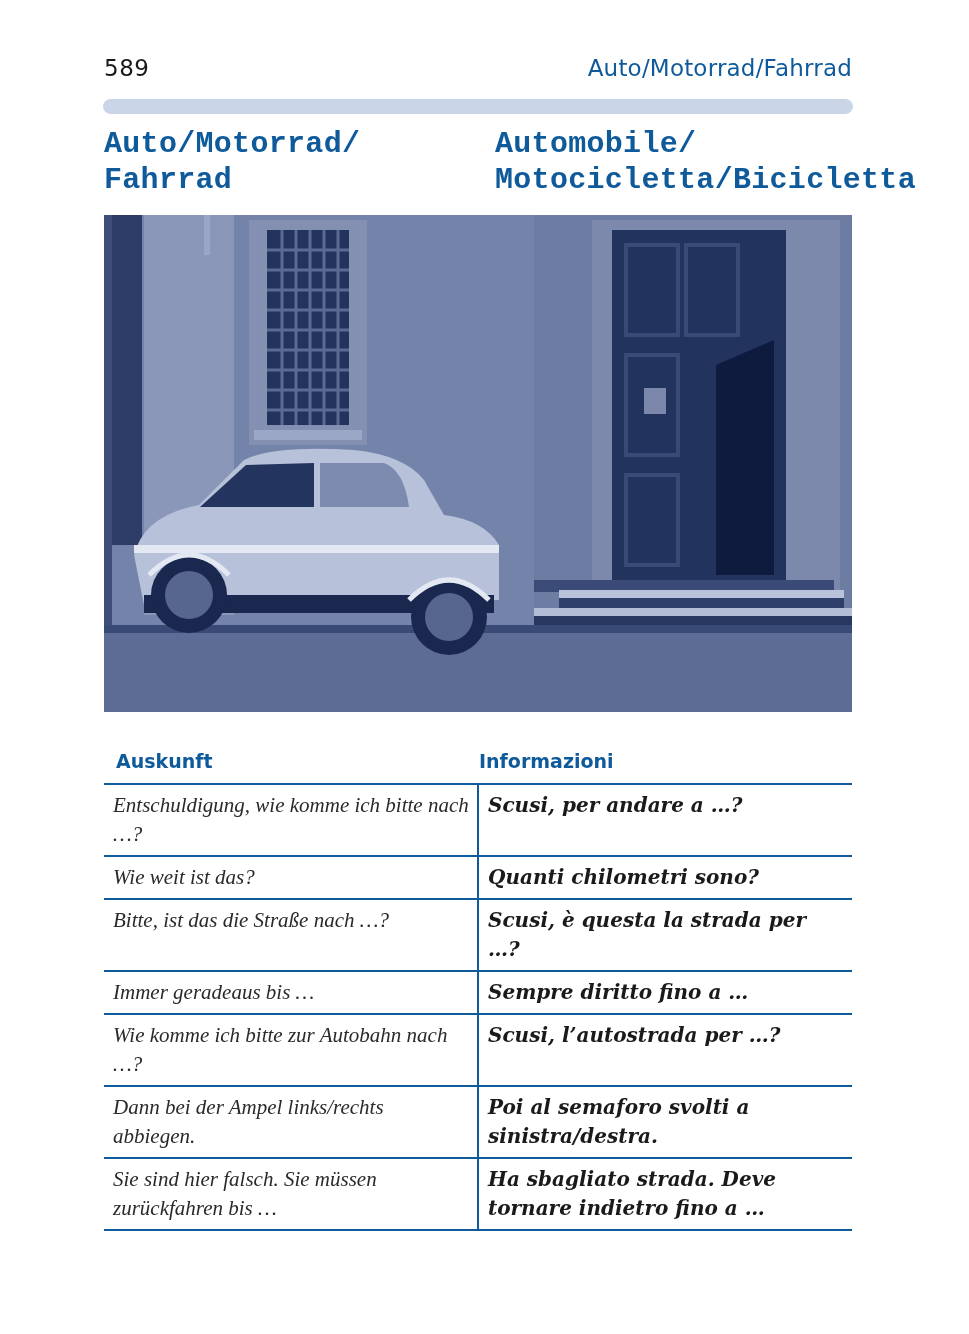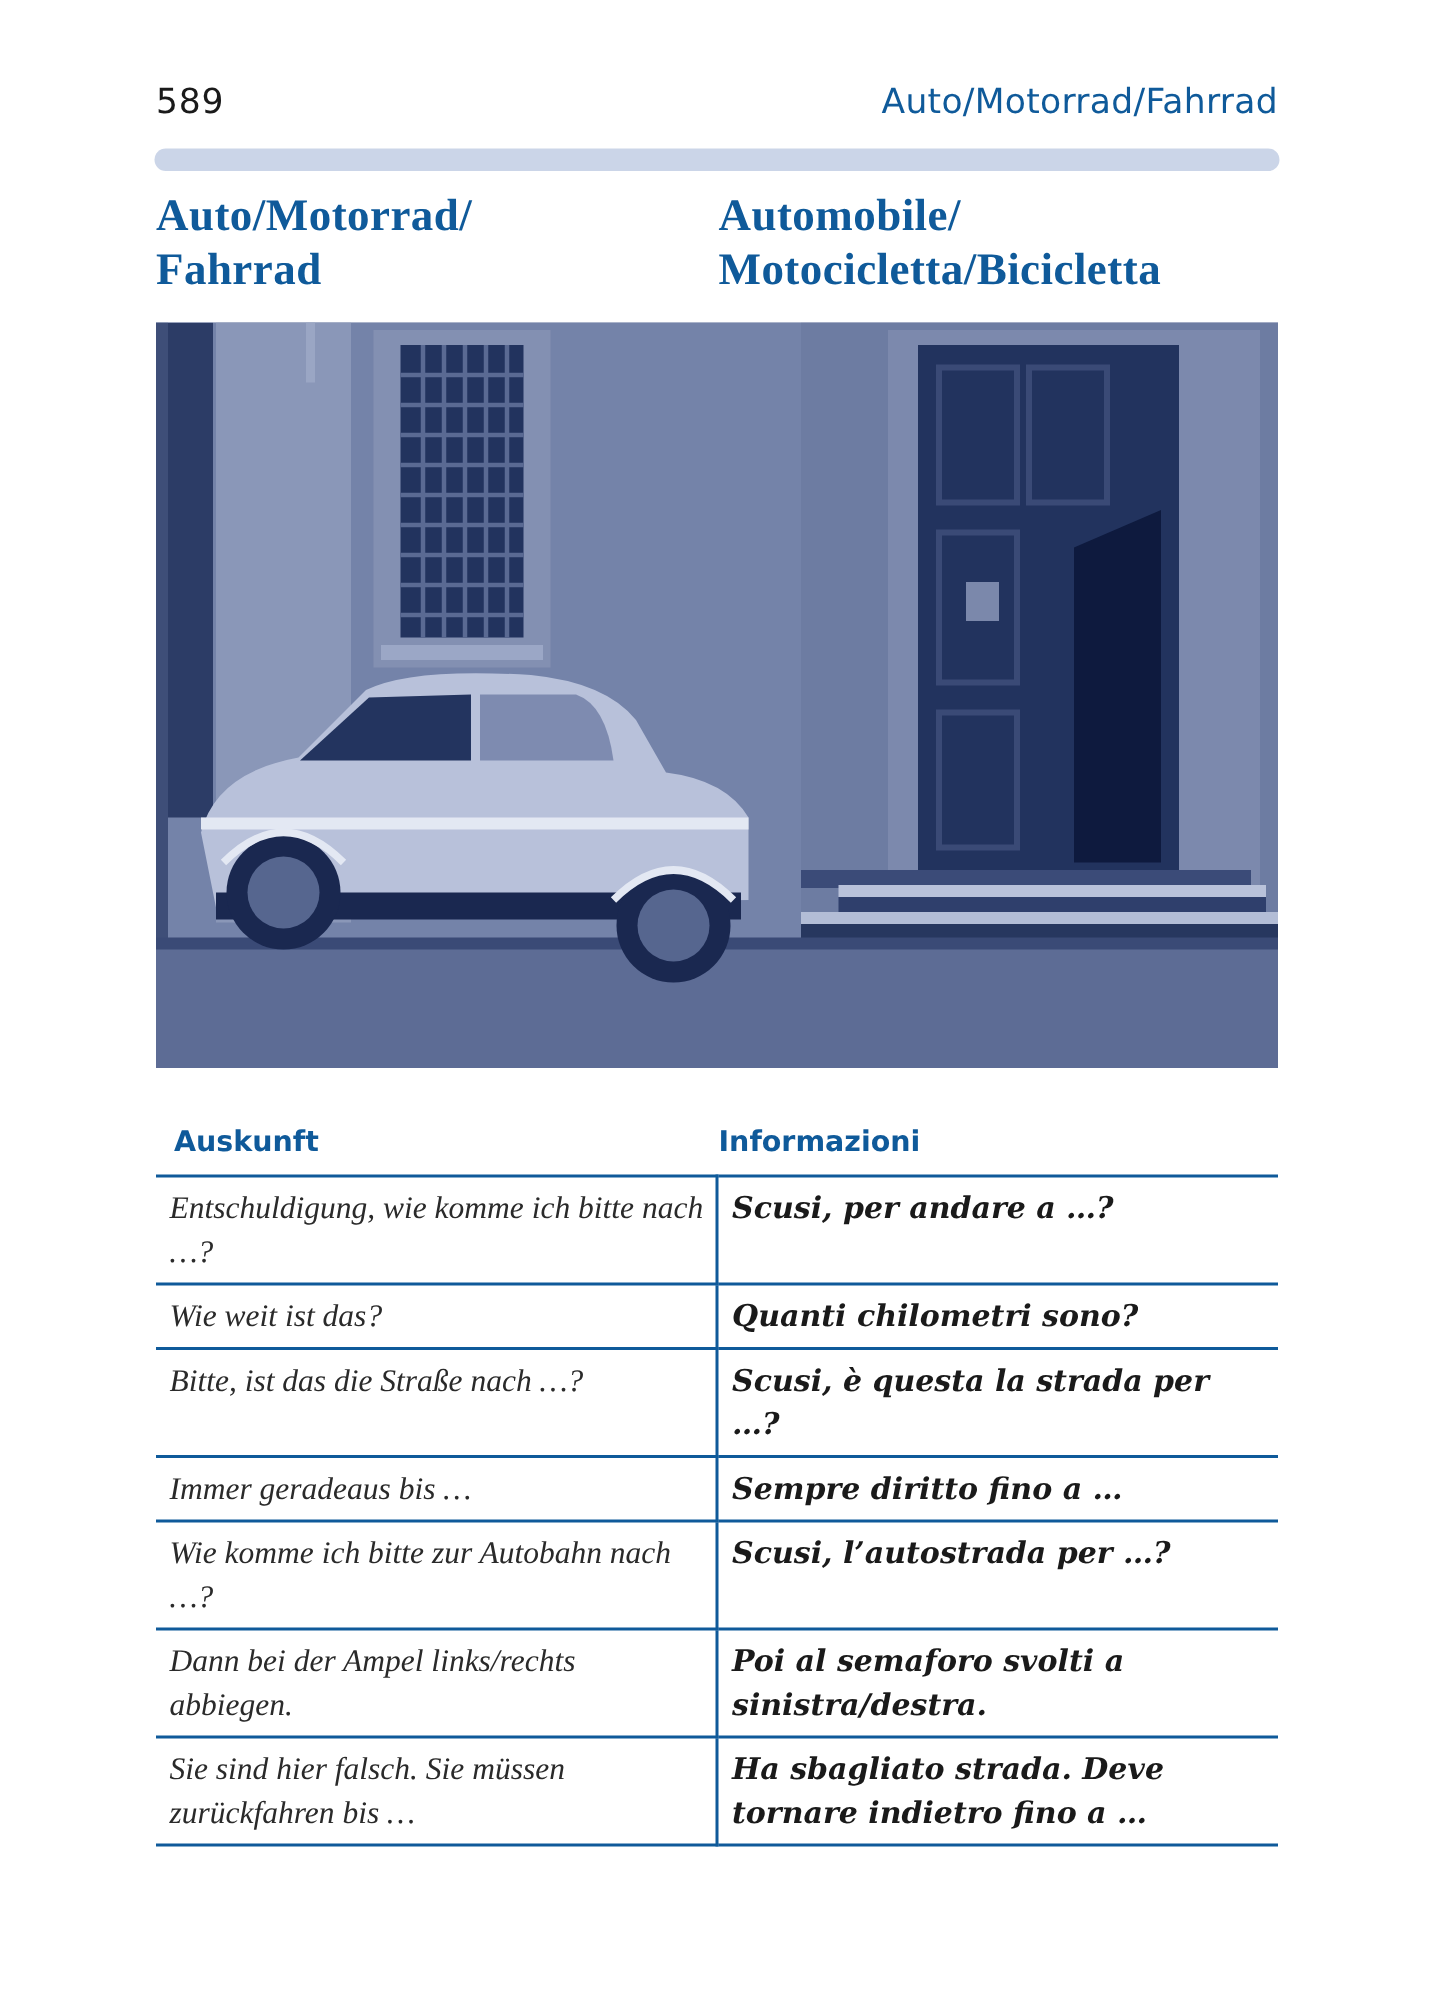--- a/index.html
+++ b/index.html
@@ -14,26 +14,26 @@
       position: absolute; right: 117px; top: 55px;
       font-family: "DejaVu Sans", sans-serif; font-size: 23px; color: #0f5a9a;
       letter-spacing: 0.2px;
     }
     .rule-bar {
       position: absolute; left: 103px; top: 99px; width: 750px; height: 15px;
       background: #cbd5e8; border-radius: 8px;
     }
     .chapter-title {
       position: absolute; top: 126px;
-      font-family: Liberation Serif, serif; font-weight: bold;
+      font-family: Liberation Mono, monospace; font-weight: bold;
       font-size: 30px; line-height: 36px; color: #0f5a9a;
       letter-spacing: 0.3px;
     }
     .chapter-title.de { left: 104px; }
-    .chapter-title.it { left: 479px; }
+    .chapter-title.it { left: 495px; }
     .chapter-title span { display: block; }
 
     .photo {
       position: absolute; left: 104px; top: 215px; width: 748px; height: 497px;
       overflow: hidden; background: #6878a0;
     }
     .photo svg { display: block; }
 
     .section-head {
       position: absolute; top: 750px;

